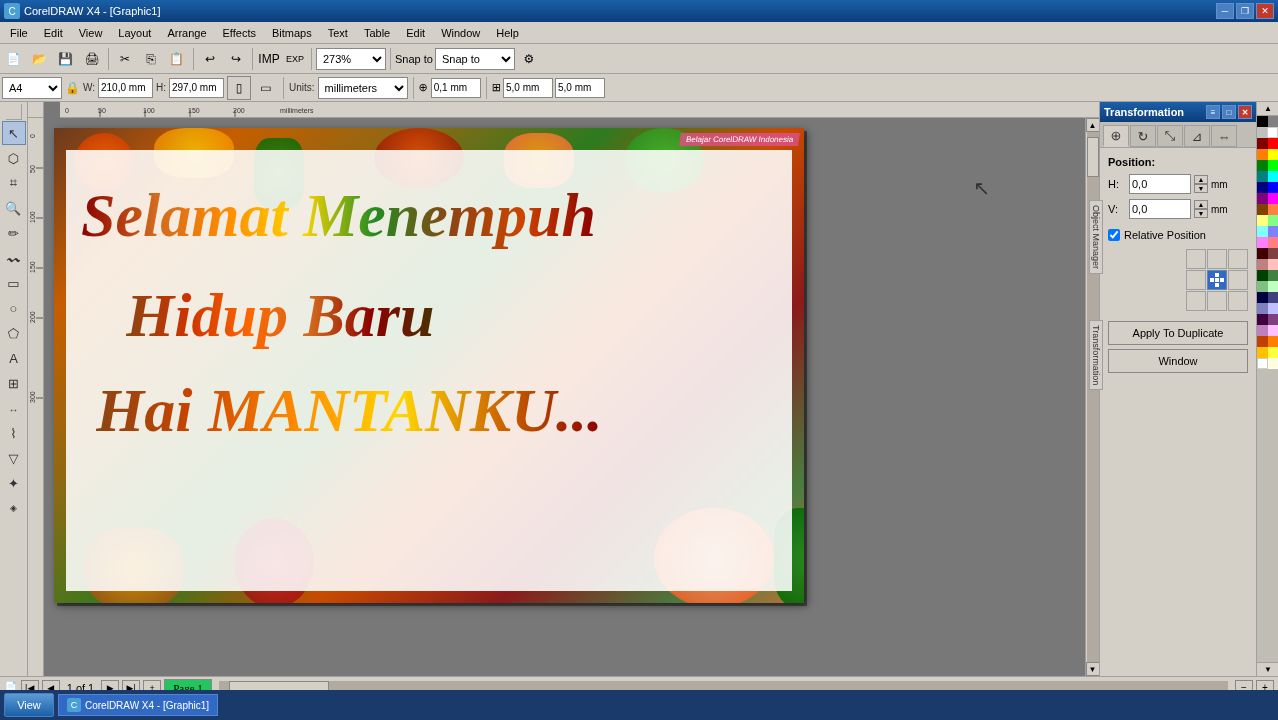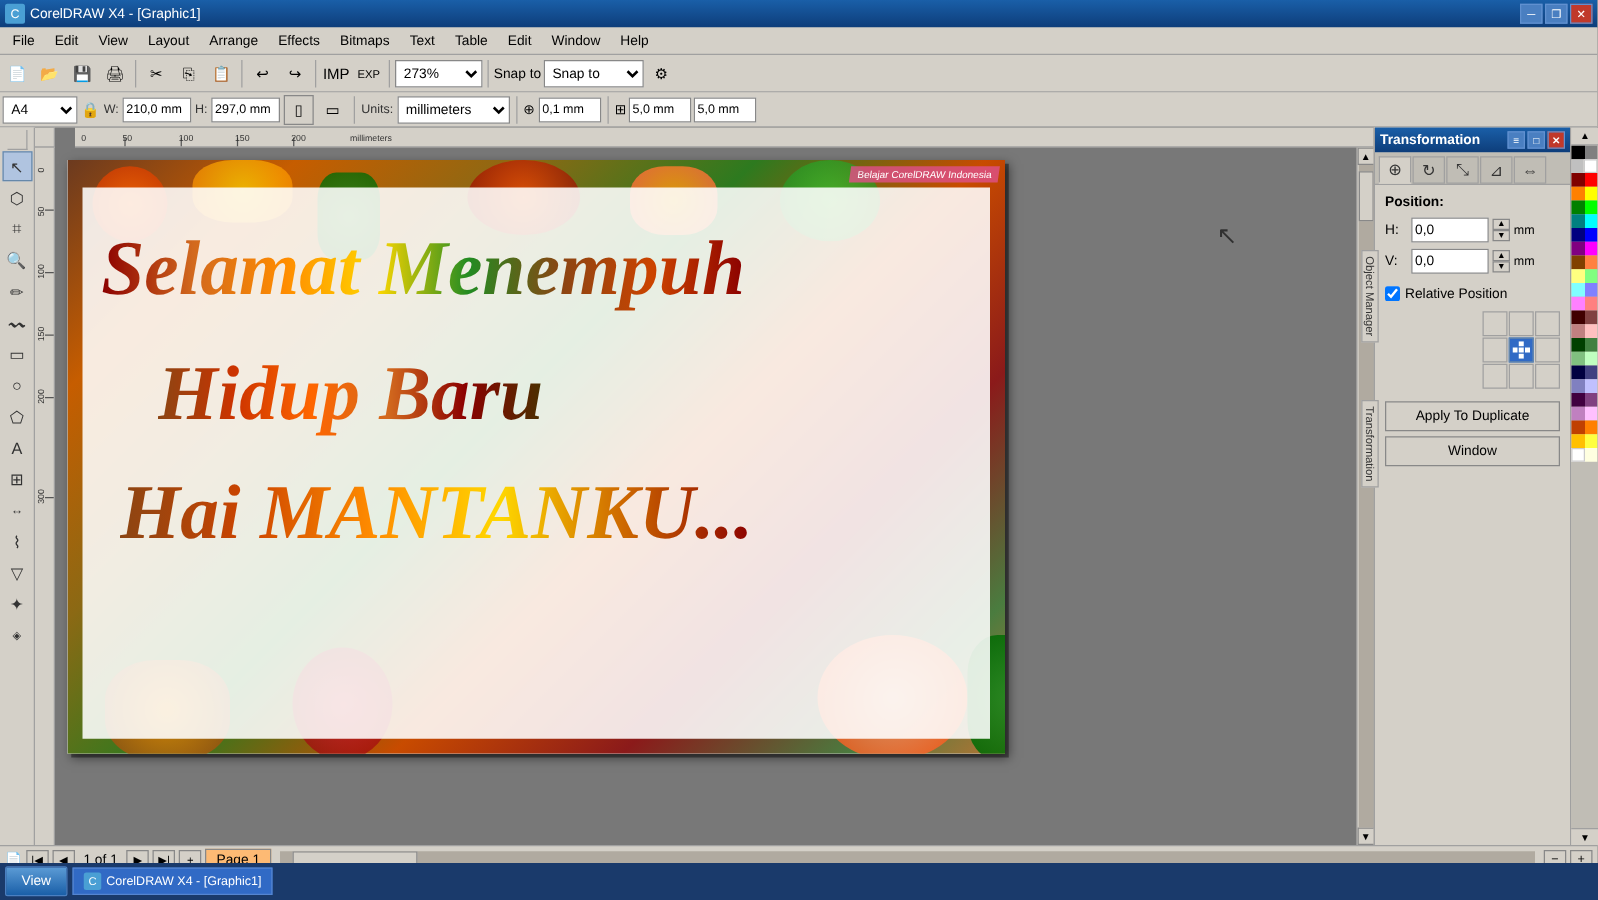--- a/index.html
+++ b/index.html
@@ -647,21 +647,21 @@
 </div>
 
 <div id="pagenavbar" style="height:22px;background:#d4d0c8;border-top:1px solid #a0a0a0;display:flex;align-items:center;padding:0 4px;gap:3px;">
   <div style="font-size:11px;">📄</div>
   <div class="page-btn">|◀</div>
   <div class="page-btn">◀</div>
   <span style="font-size:11px;padding:0 4px;">1 of 1</span>
   <div class="page-btn">▶</div>
   <div class="page-btn">▶|</div>
   <div class="page-btn">+</div>
-  <div class="page-tab active" style="height:18px;padding:0 8px;background:#fdba74;border:1px solid #888;display:flex;align-items:center;font-size:11px;cursor:pointer;">Page 1</div>
+  <div class="page-tab active" style="height:18px;padding:0 8px;background:#22c55e;border:1px solid #888;display:flex;align-items:center;font-size:11px;cursor:pointer;font-family:Liberation Serif, serif;">Page 1</div>
 
   <div style="flex:1;height:14px;background:#b0aaa0;margin:0 4px;position:relative;overflow:hidden;">
     <div style="position:absolute;left:10px;top:0;width:100px;height:100%;background:#d4d0c8;border:1px solid #888;"></div>
   </div>
   <div class="zoom-btn">−</div>
   <div class="zoom-btn">+</div>
 </div>
 
 <div id="statusbar" style="height:22px;background:#d4d0c8;border-top:1px solid #a0a0a0;display:flex;align-items:center;padding:0 4px;font-size:10px;gap:8px;">
   <span style="width:100px;border-right:1px solid #a0a0a0;padding-right:4px;font-size:10px;">(214,138; 196,891)</span>

